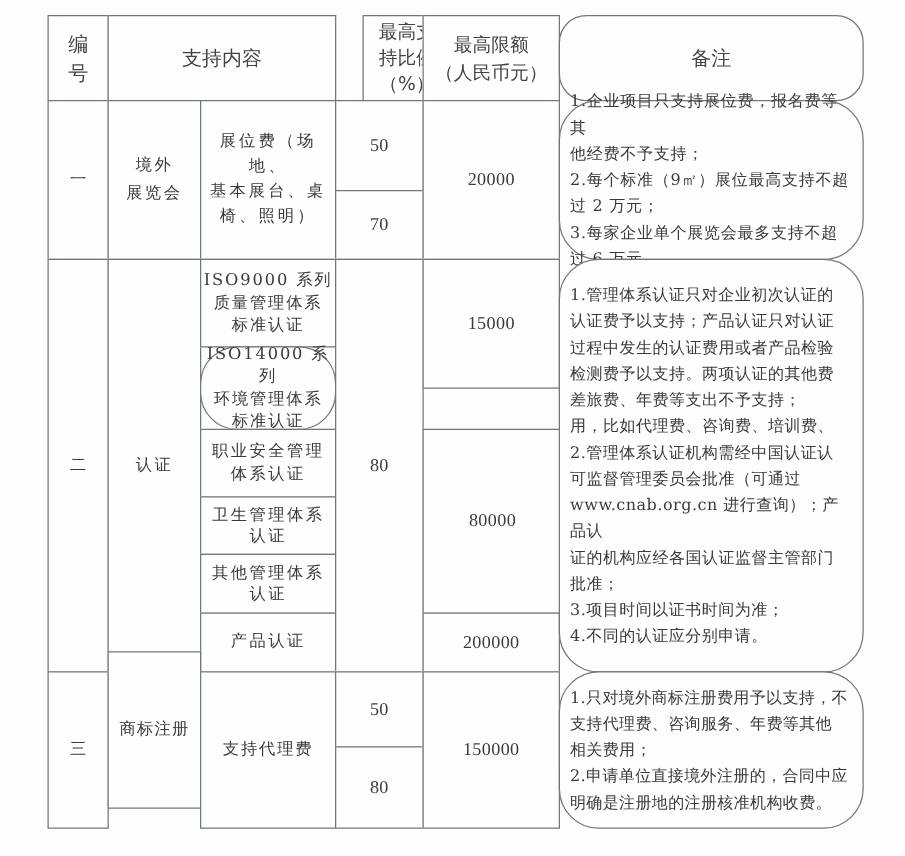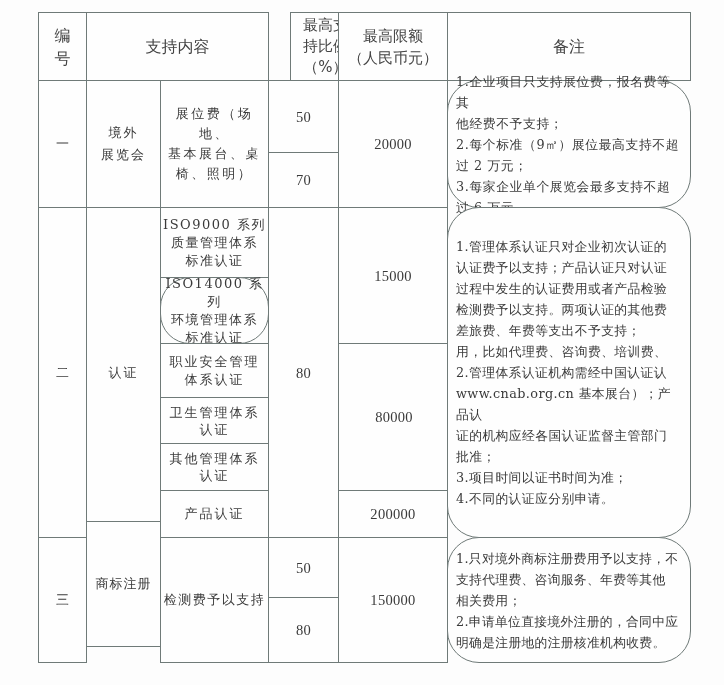--- a/index.html
+++ b/index.html
@@ -20,21 +20,21 @@
 <body>
 
 <div class="cell hdr lbl" style="left:38px;top:12px;width:49px;height:69px;">编
 号</div>
 <div class="cell hdr" style="left:86px;top:12px;width:183px;height:69px;">支持内容</div>
 <div class="cell hdr lbl" style="left:268px;top:12px;width:71px;height:69px;font-size:15px;line-height:21px;margin-left:22px;">最高支
 持比例
 （%）</div>
 <div class="cell hdr lbl" style="left:338px;top:12px;width:110px;height:69px;font-size:15px;line-height:22px;">最高限额
 （人民币元）</div>
-<div class="cell hdr" style="left:447px;top:12px;width:244px;height:69px;">备注</div>
+<div class="cell hdr" style="left:447px;top:12px;width:244px;height:69px;border-radius:22px;">备注</div>
 
 <div class="cell" style="left:38px;top:80px;width:49px;height:128px;">一</div>
 <div class="cell lbl wide" style="left:86px;top:80px;width:75px;height:128px;">境外
 展览会</div>
 <div class="cell lbl wide" style="left:160px;top:80px;width:109px;height:128px;letter-spacing:2.5px;line-height:20px;">展位费（场地、
 基本展台、桌
 椅、照明）</div>
 <div class="cell num" style="left:268px;top:80px;width:71px;height:73px;">50</div>
 <div class="cell num" style="left:268px;top:152px;width:71px;height:56px;">70</div>
 <div class="cell num" style="left:338px;top:80px;width:110px;height:128px;">20000</div>
@@ -58,43 +58,44 @@
 环境管理体系
 标准认证</div>
 <div class="cell lbl wide" style="left:160px;top:343px;width:109px;height:55px;line-height:18px;">职业安全管理
 体系认证</div>
 <div class="cell lbl wide" style="left:160px;top:397px;width:109px;height:47px;line-height:17px;">卫生管理体系
 认证</div>
 <div class="cell lbl wide" style="left:160px;top:443px;width:109px;height:48px;line-height:17px;">其他管理体系
 认证</div>
 <div class="cell wide" style="left:160px;top:490px;width:109px;height:48px;">产品认证</div>
 <div class="cell num" style="left:268px;top:207px;width:71px;height:331px;">80</div>
-<div class="cell num" style="left:338px;top:207px;width:110px;height:137px;">15000</div>
+<div class="cell num" style="left:338px;top:207px;width:110px;height:104px;">15000</div>
 <div class="cell num" style="left:338px;top:343px;width:112px;height:148px;">80000</div>
 <div class="cell num" style="left:338px;top:490px;width:110px;height:48px;">200000</div>
 <div class="cell note" style="left:447px;top:207px;width:244px;height:331px;">
   <span class="lines" style="letter-spacing:0.4px;">
     <span class="line">1.管理体系认证只对企业初次认证的</span>
     <span class="line">认证费予以支持；产品认证只对认证</span>
     <span class="line">过程中发生的认证费用或者产品检验</span>
     <span class="line">检测费予以支持。两项认证的其他费</span>
     <span class="line">差旅费、年费等支出不予支持；</span>
     <span class="line">用，比如代理费、咨询费、培训费、</span>
     <span class="line">2.管理体系认证机构需经中国认证认</span>
-    <span class="line">www.cnab.org.cn 基本展台）；产品认</span>
+    <span class="line">可监督管理委员会批准（可通过</span>
+    <span class="line">www.cnab.org.cn 进行查询）；产品认</span>
     <span class="line">证的机构应经各国认证监督主管部门</span>
     <span class="line">批准；</span>
     <span class="line">3.项目时间以证书时间为准；</span>
     <span class="line">4.不同的认证应分别申请。</span>
   </span>
 </div>
 
 <div class="cell" style="left:38px;top:537px;width:49px;height:126px;">三</div>
 <div class="cell wide" style="left:86px;top:521px;width:75px;height:126px;letter-spacing:1px;">商标注册</div>
-<div class="cell wide" style="left:160px;top:537px;width:109px;height:126px;letter-spacing:1.5px;">检测费予以支持</div>
+<div class="cell wide" style="left:160px;top:537px;width:109px;height:126px;letter-spacing:1.5px;">支持代理费</div>
 <div class="cell num" style="left:268px;top:537px;width:71px;height:61px;">50</div>
 <div class="cell num" style="left:268px;top:597px;width:71px;height:66px;">80</div>
 <div class="cell num" style="left:338px;top:537px;width:110px;height:126px;">150000</div>
 <div class="cell note" style="left:447px;top:537px;width:244px;height:126px;">
   <span class="lines" style="letter-spacing:0.3px;">
     <span class="line">1.只对境外商标注册费用予以支持，不</span>
     <span class="line">支持代理费、咨询服务、年费等其他</span>
     <span class="line">相关费用；</span>
     <span class="line">2.申请单位直接境外注册的，合同中应</span>
     <span class="line">明确是注册地的注册核准机构收费。</span>

